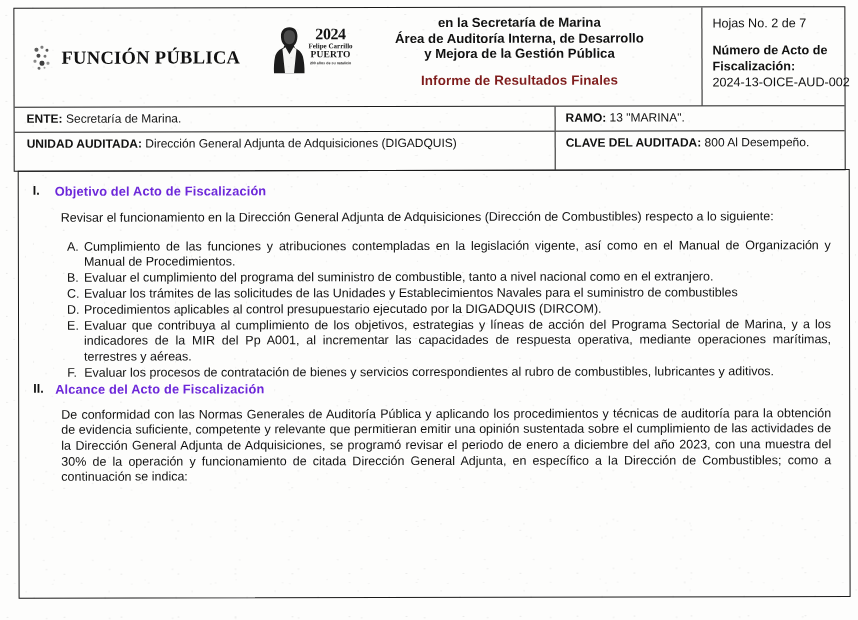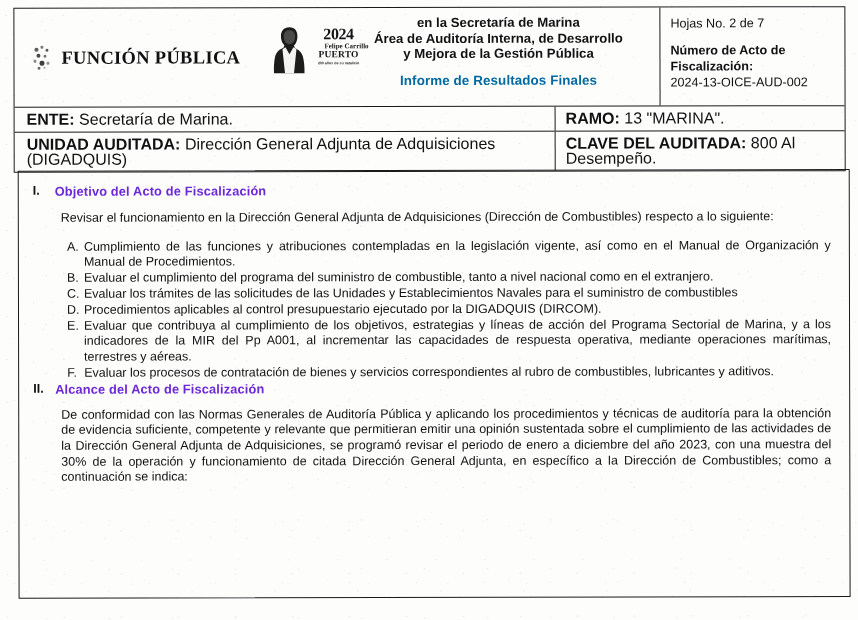--- a/index.html
+++ b/index.html
@@ -69,21 +69,21 @@
   }
   #center-cell {
     flex: 1;
     box-sizing: border-box;
     border-left: 1.5px solid #1a1a1a;
     border-left-color: transparent;
     padding: 7px 4px 4px 4px;
     text-align: center;
   }
   #right-cell {
-    width: 185px;
+    width: 143px;
     box-sizing: border-box;
     border-left: 1.6px solid #1a1a1a;
     padding: 8px 0 4px 10px;
   }
 
   
   #fp-logo {
     display: flex;
     align-items: center;
     gap: 7px;
@@ -142,21 +142,20 @@
     color: #141414;
     display: block;
   }
   #seal-name {
     font-family: "Liberation Serif", serif;
     font-weight: bold;
     font-size: 7px;
     display: block;
     margin-top: 1px;
     color: #141414;
-    margin-left: 16px;
   }
   #seal-place {
     font-family: "Liberation Serif", serif;
     font-weight: bold;
     font-size: 9.5px;
     letter-spacing: .2px;
     display: block;
     color: #141414;
   }
   #seal-sub {
@@ -174,21 +173,21 @@
     font-size: 13.2px;
     font-weight: bold;
     line-height: 15.6px;
     color: #111;
     white-space: nowrap;
   }
   #report-title {
     font-size: 13.4px;
     font-weight: bold;
     margin-top: 11px;
-    color: #0369a1;
+    color: #7f1d1d;
     letter-spacing: .1px;
   }
 
   
   .right-line {
     font-size: 12.6px;
     line-height: 16px;
     color: #111;
     white-space: nowrap;
   }
@@ -201,21 +200,21 @@
     box-sizing: border-box;
     padding: 4px 6px 4px 12px;
     border-right: 1.6px solid #1a1a1a;
   }
   .info-right {
     flex: 1;
     box-sizing: border-box;
     padding: 4px 6px 4px 10px;
   }
   .info-text {
-    font-size: 16px;
+    font-size: 12px;
     line-height: 15.5px;
     color: #111;
   }
   .info-text b { font-weight: bold; }
   .row-ente  { min-height: 22px; }
   .row-unidad{ min-height: 38px; }
 
   
   #body-box {
     position: absolute;

